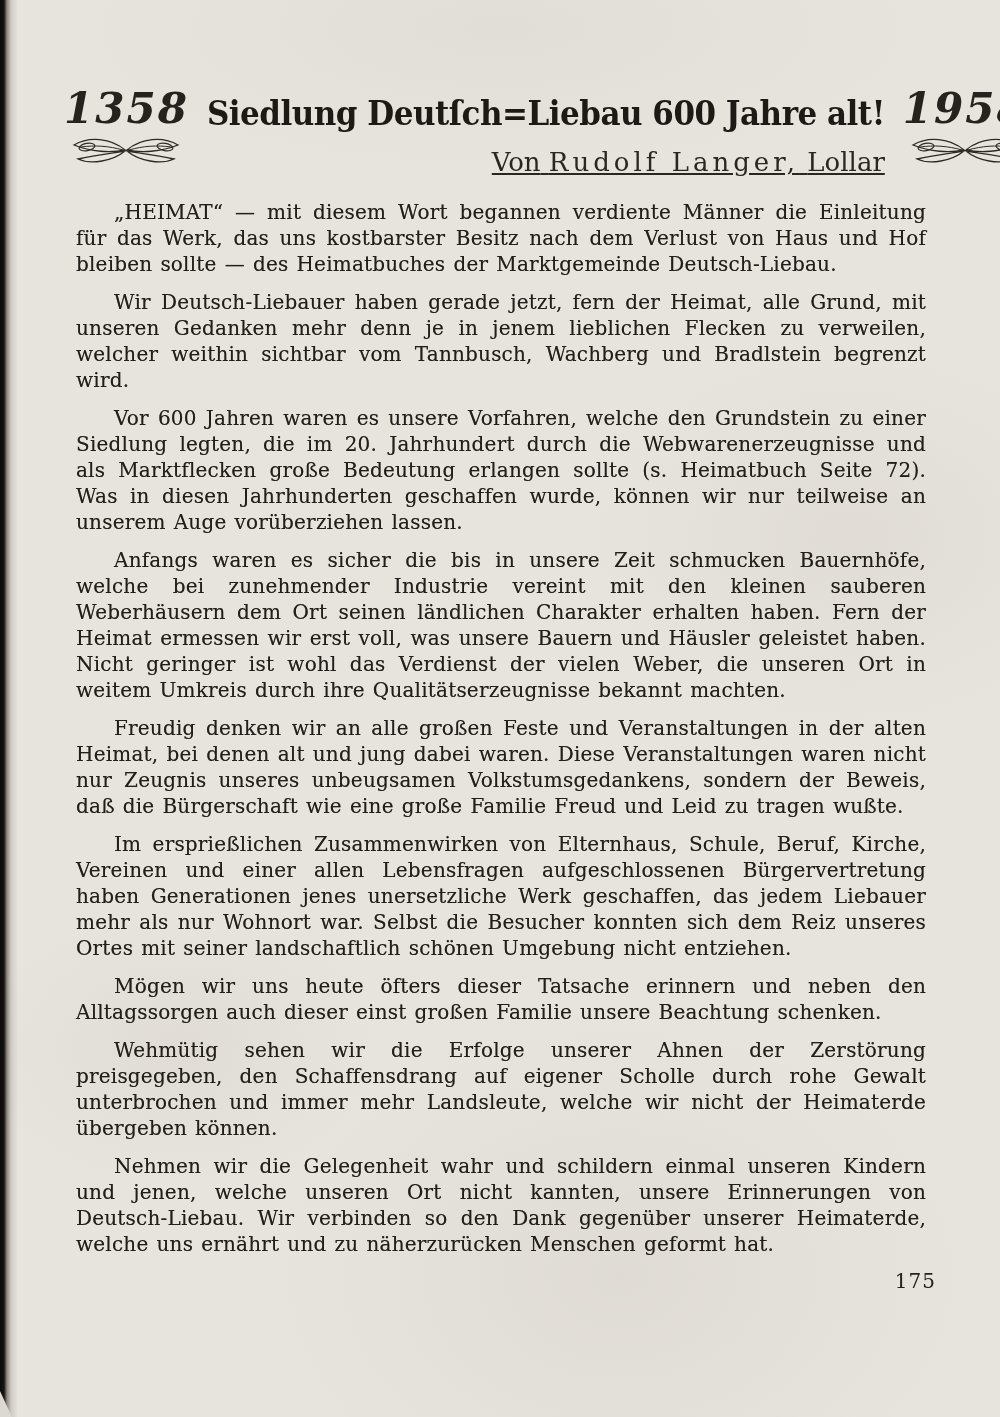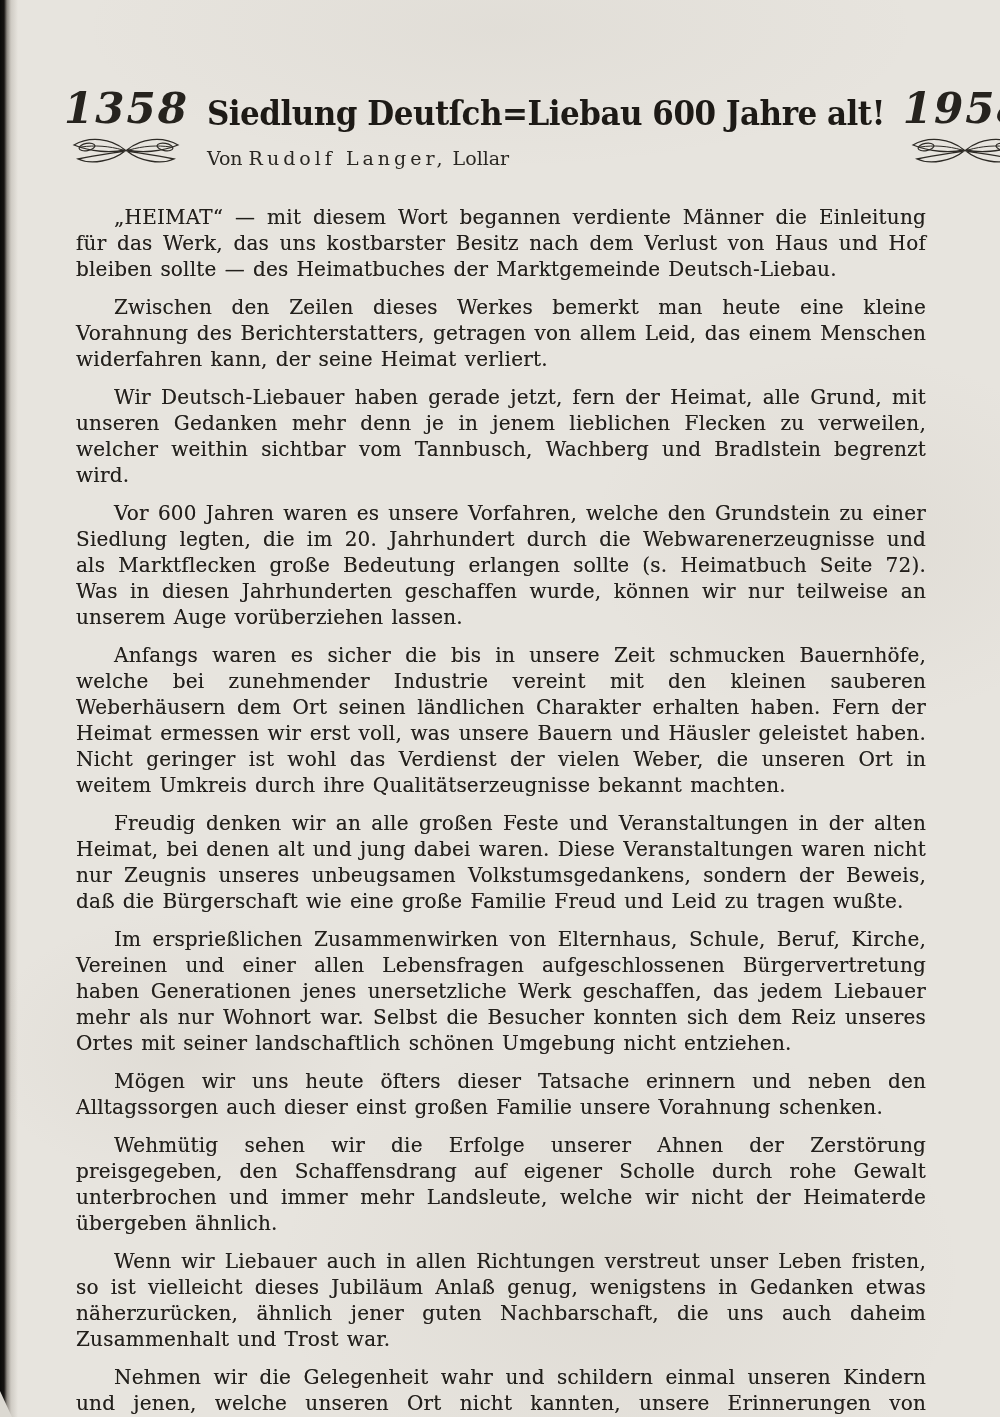--- a/index.html
+++ b/index.html
@@ -64,38 +64,39 @@
   }
   .year {
     font-size: 42px;
     line-height: 1;
     font-weight: 700;
     font-style: italic;
     letter-spacing: 2px;
     color: #26231e;
   }
   .ornament { color: #2d2a25; }
-  .title-block { text-align: left; }
+  .title-block { text-align: right; }
   .article-title {
     margin: 0;
     padding-top: 5px;
     font-size: 31px;
     line-height: 1.3;
     font-weight: 700;
     letter-spacing: -0.5px;
     white-space: nowrap;
     color: #1d1a16;
     transform: scaleY(1.08);
     transform-origin: top center;
   }
   .byline {
-    margin: 18px 0 12px 0;
-    font-size: 19px;
+    margin: 18px 0 0 0;
+    font-size: 26px;
     line-height: 1;
     color: #2a2722;
+    text-decoration: underline;
   }
   .byline .spaced { letter-spacing: 4px; }
   
   .article-body { margin-top: 24px; }
   .article-body p {
     margin: 12px;
     text-indent: 38px;
     font-size: 20px;
     line-height: 26px;
     text-align: justify;
@@ -167,29 +168,27 @@
             <path d="M54,16 C42,26 20,30 7,24 C24,20 42,18 54,16 Z"></path>
             <path d="M52,15 C38,11 24,10 10,12" stroke-width="1"></path>
             <ellipse cx="16" cy="12" rx="8" ry="3.6" transform="rotate(-10 16 12)" stroke-width="1.2"></ellipse>
           </g>
         </svg>
       </div>
     </header>
 
     <main class="article-body">
       <p>„HEIMAT“ — mit diesem Wort begannen verdiente Männer die Einleitung für das Werk, das uns kostbarster Besitz nach dem Verlust von Haus und Hof bleiben sollte — des Heimatbuches der Marktgemeinde Deutsch-Liebau.</p>
-      <p>Zwischen den Zeilen dieses Werkes bemerkt man heute eine kleine Vorahnung des Berichterstatters, getragen von allem Leid, das einem Menschen widerfahren kann, der seine Heimat verliert.</p>
       <p>Wir Deutsch-Liebauer haben gerade jetzt, fern der Heimat, alle Grund, mit unseren Gedanken mehr denn je in jenem lieblichen Flecken zu verweilen, welcher weithin sichtbar vom Tannbusch, Wachberg und Bradlstein begrenzt wird.</p>
       <p>Vor 600 Jahren waren es unsere Vorfahren, welche den Grundstein zu einer Siedlung legten, die im 20. Jahrhundert durch die Webwarenerzeugnisse und als Marktflecken große Bedeutung erlangen sollte (s. Heimatbuch Seite 72). Was in diesen Jahrhunderten geschaffen wurde, können wir nur teilweise an unserem Auge vorüberziehen lassen.</p>
       <p>Anfangs waren es sicher die bis in unsere Zeit schmucken Bauernhöfe, welche bei zunehmender Industrie vereint mit den kleinen sauberen Weberhäusern dem Ort seinen ländlichen Charakter erhalten haben. Fern der Heimat ermessen wir erst voll, was unsere Bauern und Häusler geleistet haben. Nicht geringer ist wohl das Verdienst der vielen Weber, die unseren Ort in weitem Umkreis durch ihre Qualitätserzeugnisse bekannt machten.</p>
       <p>Freudig denken wir an alle großen Feste und Veranstaltungen in der alten Heimat, bei denen alt und jung dabei waren. Diese Veranstaltungen waren nicht nur Zeugnis unseres unbeugsamen Volkstumsgedankens, sondern der Beweis, daß die Bürgerschaft wie eine große Familie Freud und Leid zu tragen wußte.</p>
       <p>Im ersprießlichen Zusammenwirken von Elternhaus, Schule, Beruf, Kirche, Vereinen und einer allen Lebensfragen aufgeschlossenen Bürgervertretung haben Generationen jenes unersetzliche Werk geschaffen, das jedem Liebauer mehr als nur Wohnort war. Selbst die Besucher konnten sich dem Reiz unseres Ortes mit seiner landschaftlich schönen Umgebung nicht entziehen.</p>
-      <p>Mögen wir uns heute öfters dieser Tatsache erinnern und neben den Alltagssorgen auch dieser einst großen Familie unsere Vorahnung schenken.</p>
-      <p>Wehmütig sehen wir die Erfolge unserer Ahnen der Zerstörung preisgegeben, den Schaffensdrang auf eigener Scholle durch rohe Gewalt unterbrochen und immer mehr Landsleute, welche wir nicht der Heimaterde übergeben ähnlich.</p>
-      <p>Wenn wir Liebauer auch in allen Richtungen verstreut unser Leben fristen, so ist vielleicht dieses Jubiläum Anlaß genug, wenigstens in Gedanken etwas näherzurücken, ähnlich jener guten Nachbarschaft, die uns auch daheim Zusammenhalt und Trost war.</p>
+      <p>Mögen wir uns heute öfters dieser Tatsache erinnern und neben den Alltagssorgen auch dieser einst großen Familie unsere Beachtung schenken.</p>
+      <p>Wehmütig sehen wir die Erfolge unserer Ahnen der Zerstörung preisgegeben, den Schaffensdrang auf eigener Scholle durch rohe Gewalt unterbrochen und immer mehr Landsleute, welche wir nicht der Heimaterde übergeben können.</p>
       <p>Nehmen wir die Gelegenheit wahr und schildern einmal unseren Kindern und jenen, welche unseren Ort nicht kannten, unsere Erinnerungen von Deutsch-Liebau. Wir verbinden so den Dank gegenüber unserer Heimaterde, welche uns ernährt und zu näherzurücken Menschen geformt hat.</p>
     </main>
 
     <footer class="page-footer">
       <span class="page-number">175</span>
     </footer>
 
   </div>
 </div>
 

